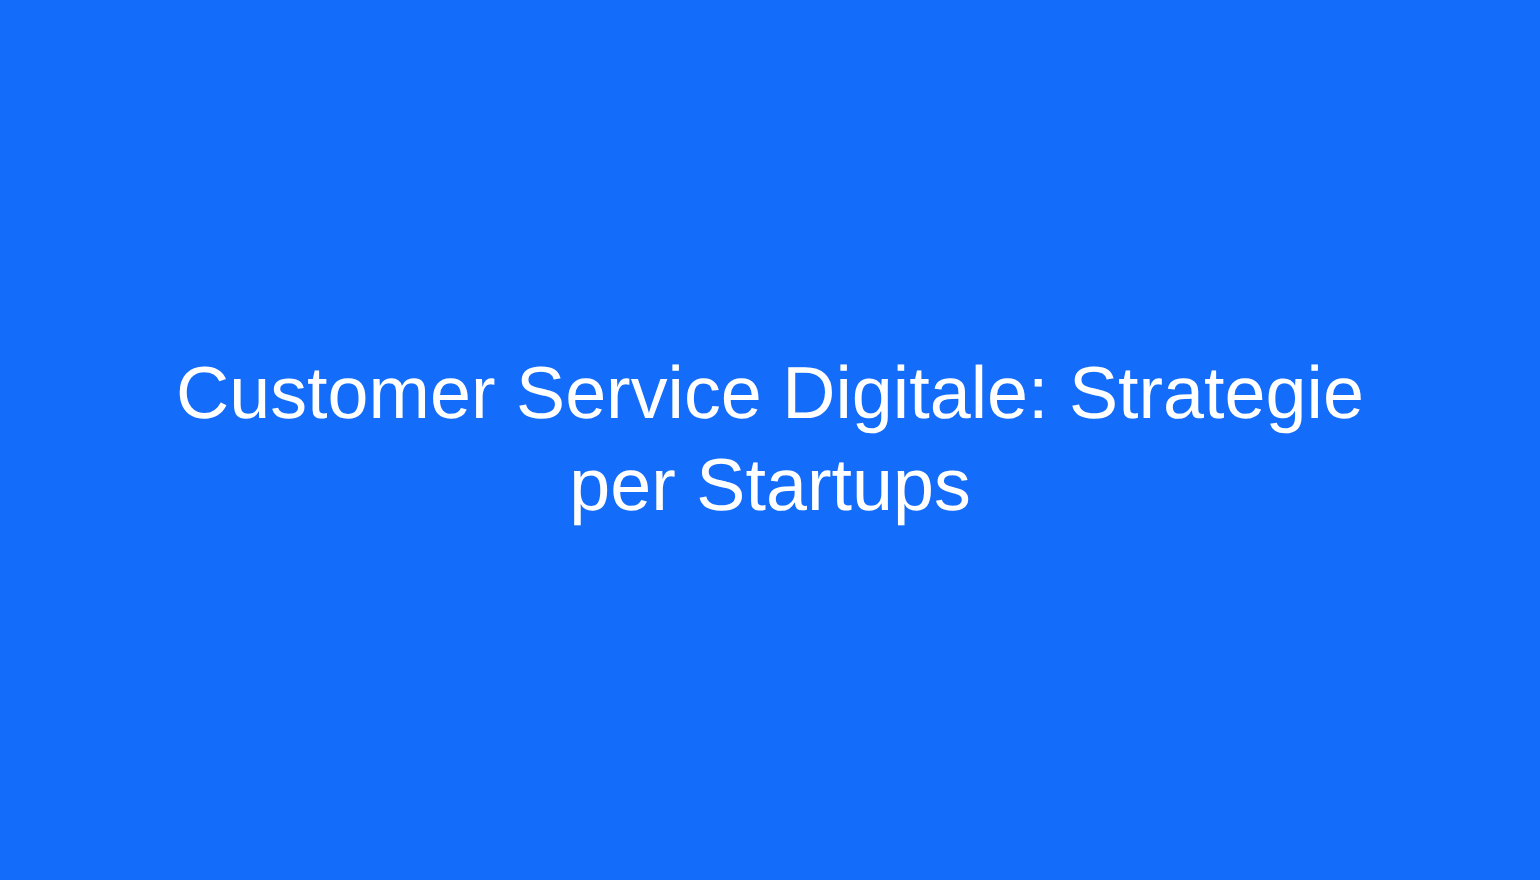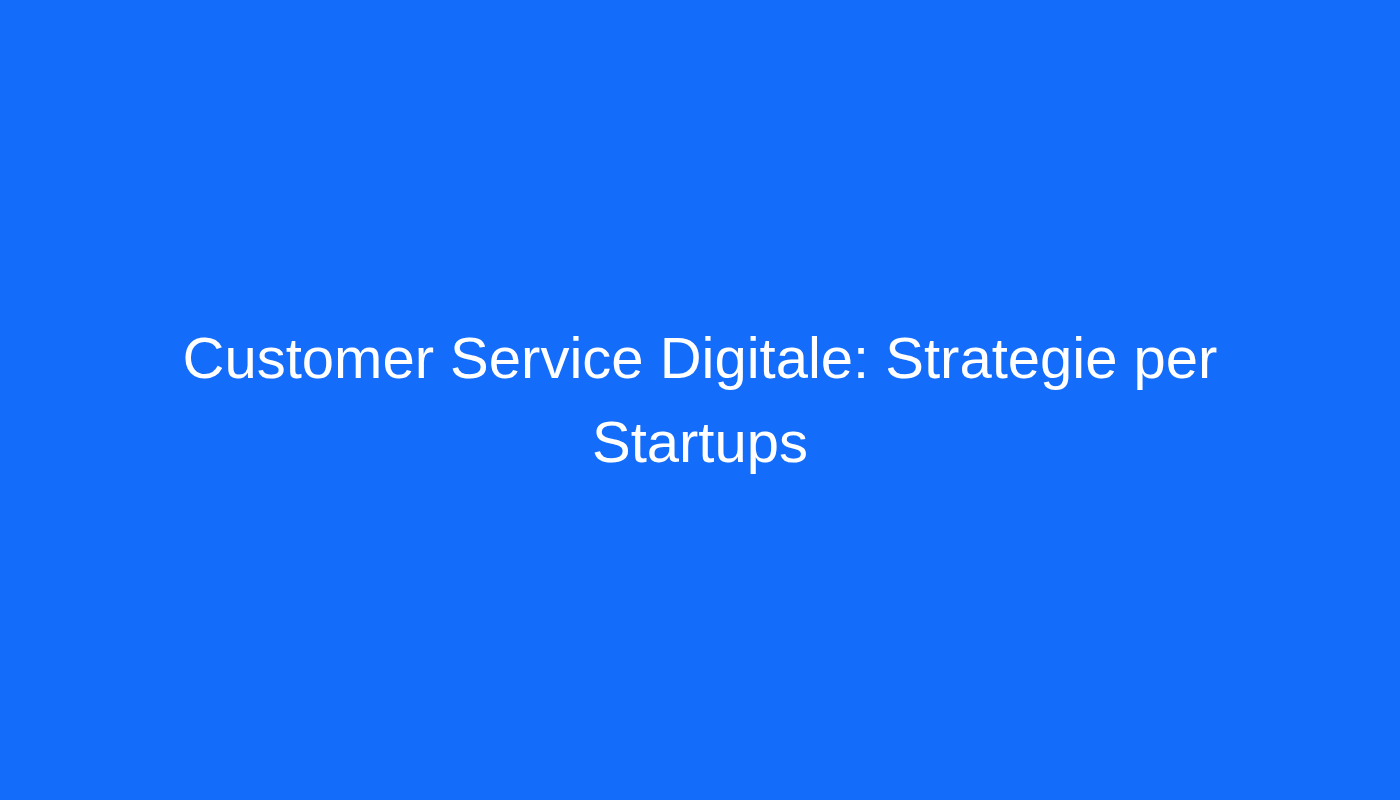--- a/index.html
+++ b/index.html
@@ -30,21 +30,21 @@
 
   .hero-inner {
     width: 1100px;
     display: block;
   }
 
   .hero-title {
     margin: 0;
     padding: 0;
     font-family: "Liberation Sans", sans-serif;
-    font-size: 58px;
+    font-size: 67px;
     font-weight: 400;
     line-height: 84px;
     letter-spacing: 0px;
     color: #ffffff;
     text-align: center;
     word-wrap: break-word;
   }
 </style>
 </head>
 <body>

